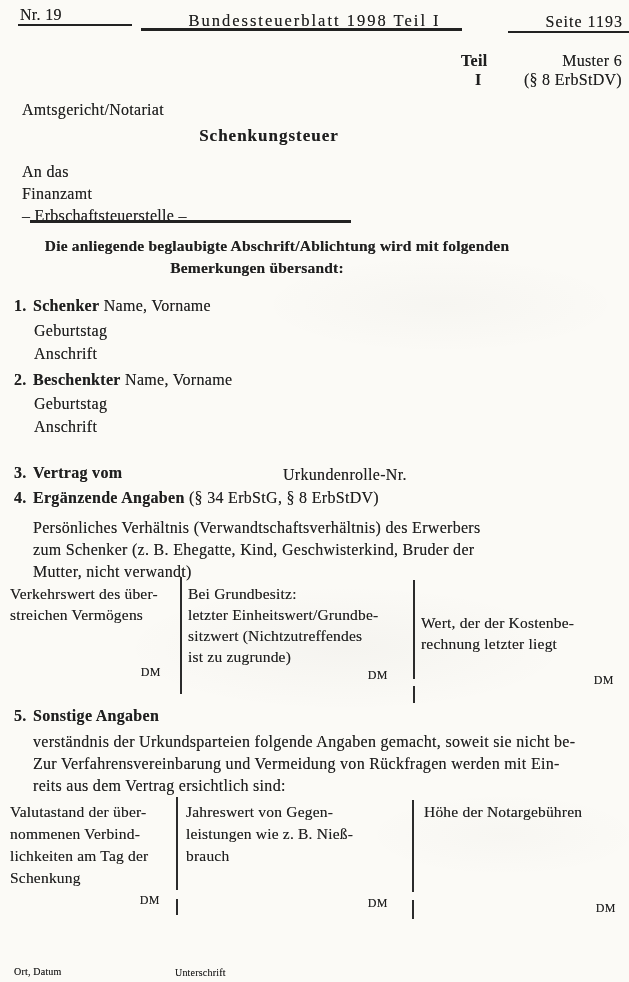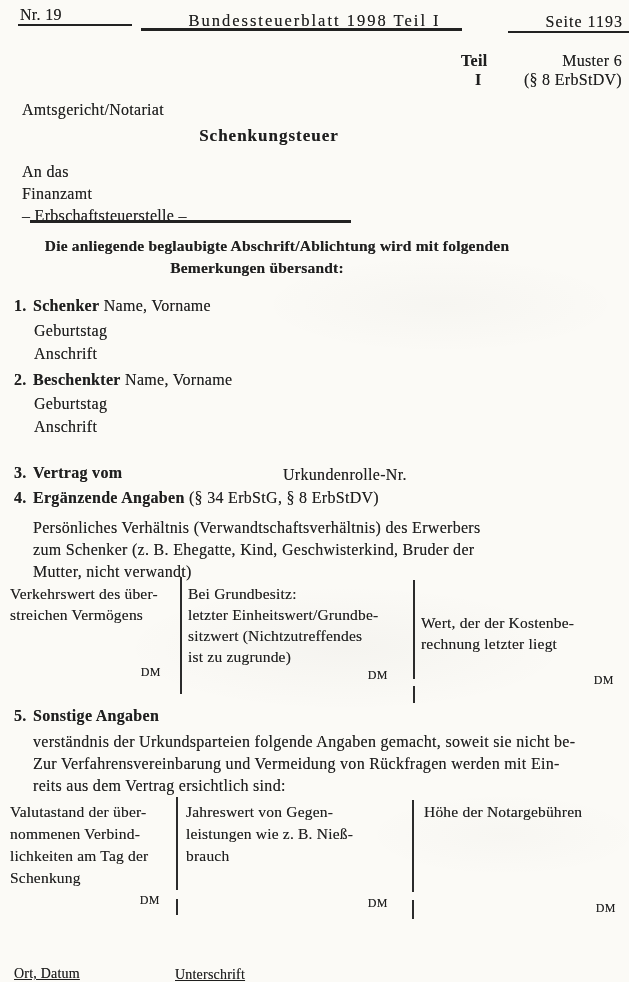--- a/index.html
+++ b/index.html
@@ -19,21 +19,21 @@
   .right{text-align:right;}
   .ink{text-shadow:0 0 0.6px rgba(25,25,25,0.55);}
   .rule{position:absolute;background:#222;}
   .vline{position:absolute;width:2px;background:#2b2b2b;}
   .fs16{font-size:16px;letter-spacing:0.3px;}
   .fs15{font-size:15.5px;letter-spacing:0.2px;}
   .para div{line-height:22px;}
   .colcell div{line-height:21px;}
   .colcell2 div{line-height:22px;}
   .dm{position:absolute;font-size:12px;letter-spacing:0.5px;}
-  .small{font-size:14px;letter-spacing:0.2px;text-decoration:underline;}
+  .small{font-size:10px;letter-spacing:0.2px;}
 </style>
 </head>
 <body>
 
 <div class="page ink">
 
   <div class="abs fs16" style="left:20px;top:6px;">Nr. 19</div>
   <div class="abs center" style="left:0;top:11px;width:629px;font-size:16.5px;letter-spacing:2px;">Bundessteuerblatt 1998 Teil I</div>
   <div class="abs fs16" style="right:6px;top:13px;letter-spacing:1px;">Seite 1193</div>
   <div class="rule" style="left:18px;top:24px;width:114px;height:2px;"></div>

